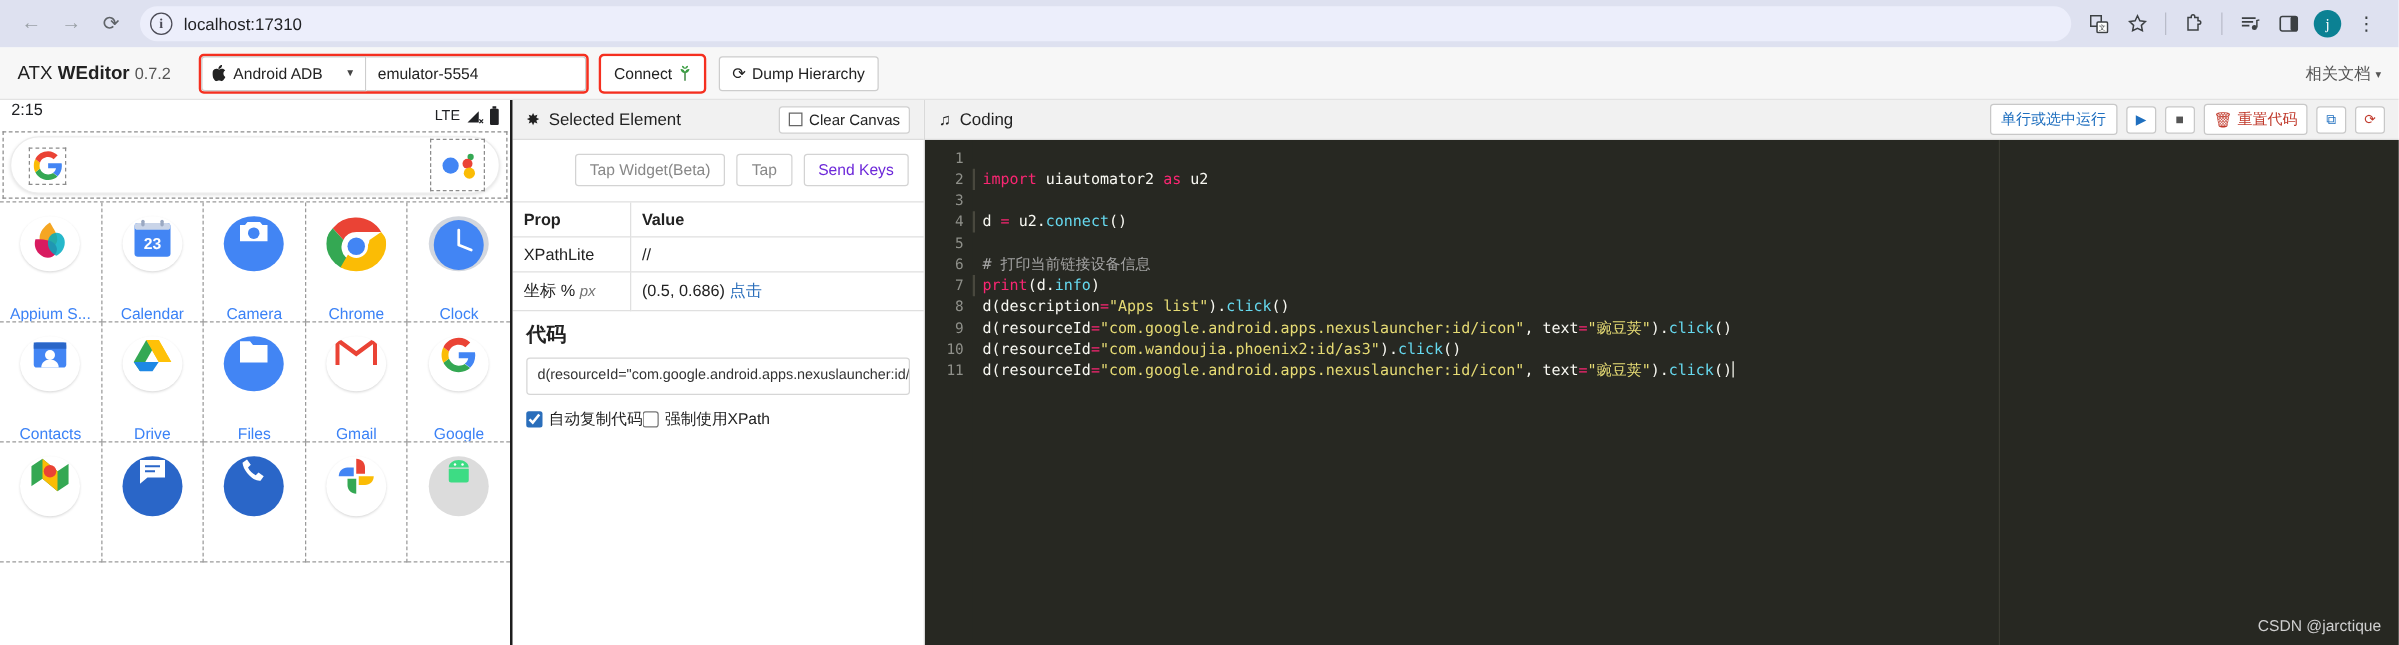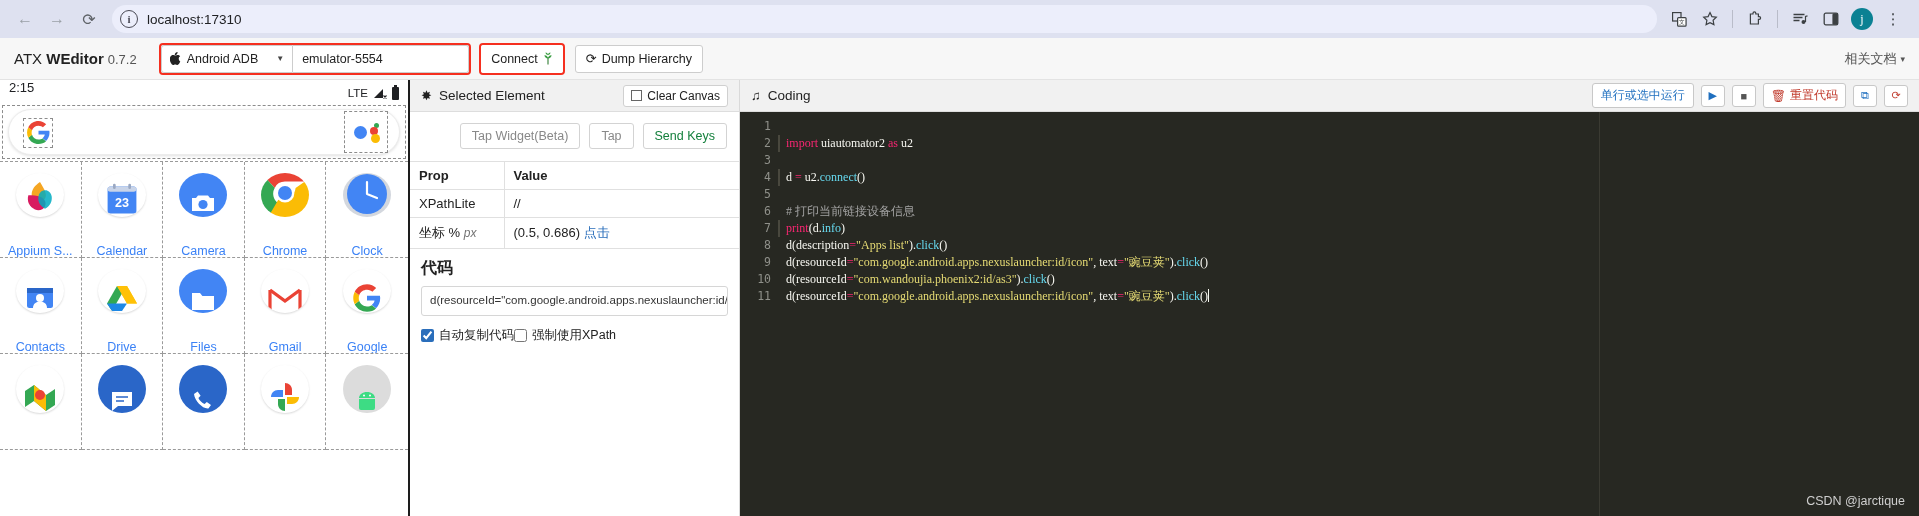--- a/index.html
+++ b/index.html
@@ -108,21 +108,21 @@
   }
   .app-cell {
     height: 96px; display: flex; flex-direction: column; align-items: center;
     justify-content: flex-start; padding-top: 11px;
     border-right: 1px dashed #9a9a9a; border-bottom: 1px dashed #9a9a9a;
     position: relative;
   }
   .app-cell:nth-child(5n) { border-right: none; }
   .app-icon {
     width: 48px; height: 48px; border-radius: 50%; display: flex;
-    align-items: flex-end; justify-content: center; overflow: hidden;
+    align-items: flex-start; justify-content: center; overflow: hidden;
     position: relative;
   }
   .app-label {
     font-size: 12.5px; color: #3b82f6; margin-top: 27px; max-width: 78px;
     overflow: hidden; text-overflow: ellipsis; white-space: nowrap; text-align: center;
   }
 
   
   .inspector { width: 330px; flex: none; border-right: 1px solid #d9d9d9;
                display: flex; flex-direction: column; background: #fff; }
@@ -138,21 +138,21 @@
     gap: 5px; cursor: pointer; color: #222; font-family: "Liberation Sans", sans-serif;
   }
   .cbox { width: 11px; height: 11px; border: 1px solid #666; background: #fff; display: inline-block; flex:none; }
 
   .action-row {
     display: flex; justify-content: flex-end; gap: 9px;
     padding: 11px 12px 12px 0; border-bottom: 1px solid #e0e0e0;
   }
   .act-btn {
     border: 1px solid #d3d3d3; background: #fff; border-radius: 3px;
-    font-size: 12.5px; padding: 5px 11px; cursor: pointer; color: #15803d;
+    font-size: 12.5px; padding: 5px 11px; cursor: pointer; color: #6d28d9;
     font-family: "Liberation Sans", sans-serif; white-space: nowrap;
   }
   .act-btn.gray { color: #888; }
 
   table.props { width: 100%; border-collapse: collapse; }
   table.props th, table.props td {
     border-bottom: 1px solid #e0e0e0; border-right: 1px solid #e0e0e0;
     text-align: left; font-size: 13px; padding: 6px 9px; color: #222;
   }
   table.props th { font-weight: bold; }
@@ -199,21 +199,21 @@
 
   .editor {
     flex: 1; background: #272822; display: flex; overflow: hidden;
     font-family: "DejaVu Sans Mono", monospace; font-size: 12px; position: relative;
   }
   .gutter {
     width: 38px; background: #272822; color: #8f908a; text-align: right;
     padding: 6px 7px 0 0; flex: none; user-select: none;
   }
   .gutter div { height: 17px; line-height: 17px; font-size: 11.5px; }
-  .code-area { flex: 1; padding: 6px 0 0 2px; position: relative; overflow: hidden; font-family: Liberation Serif, serif; }
+  .code-area { flex: 1; padding: 6px 0 0 2px; position: relative; overflow: hidden; }
   .code-area .ln { height: 17px; line-height: 17px; white-space: pre; padding-left: 6px; }
   .code-area .ln.active { border-left: 2px solid #49483e; margin-left: -2px; padding-left: 6px; }
   .minimap {
     width: 320px; background: #272822; border-left: 1px solid #3a3a32; flex: none;
   }
   .cursor-caret {
     display:inline-block; width:1px; height:13px; background:#f8f8f0;
     vertical-align:-2px; margin-left:0px;
   }
   .k-kw   { color: #f92672; }

